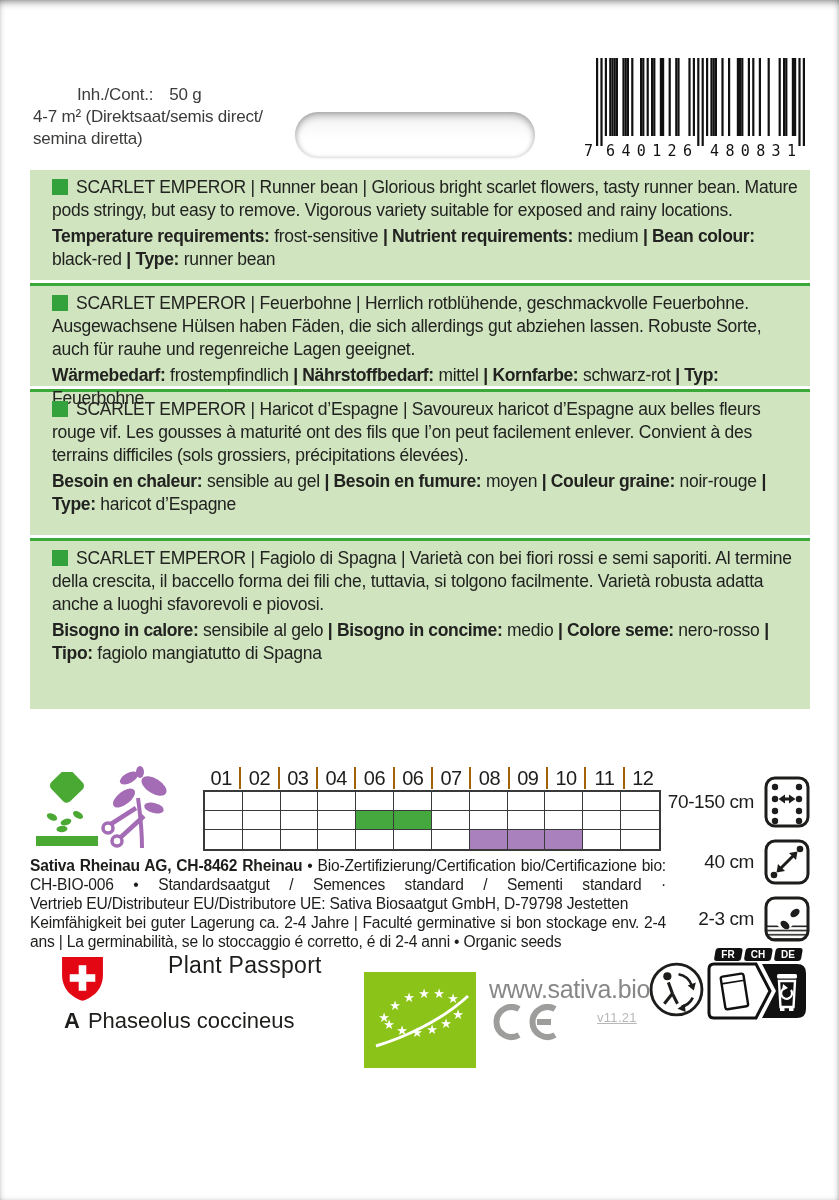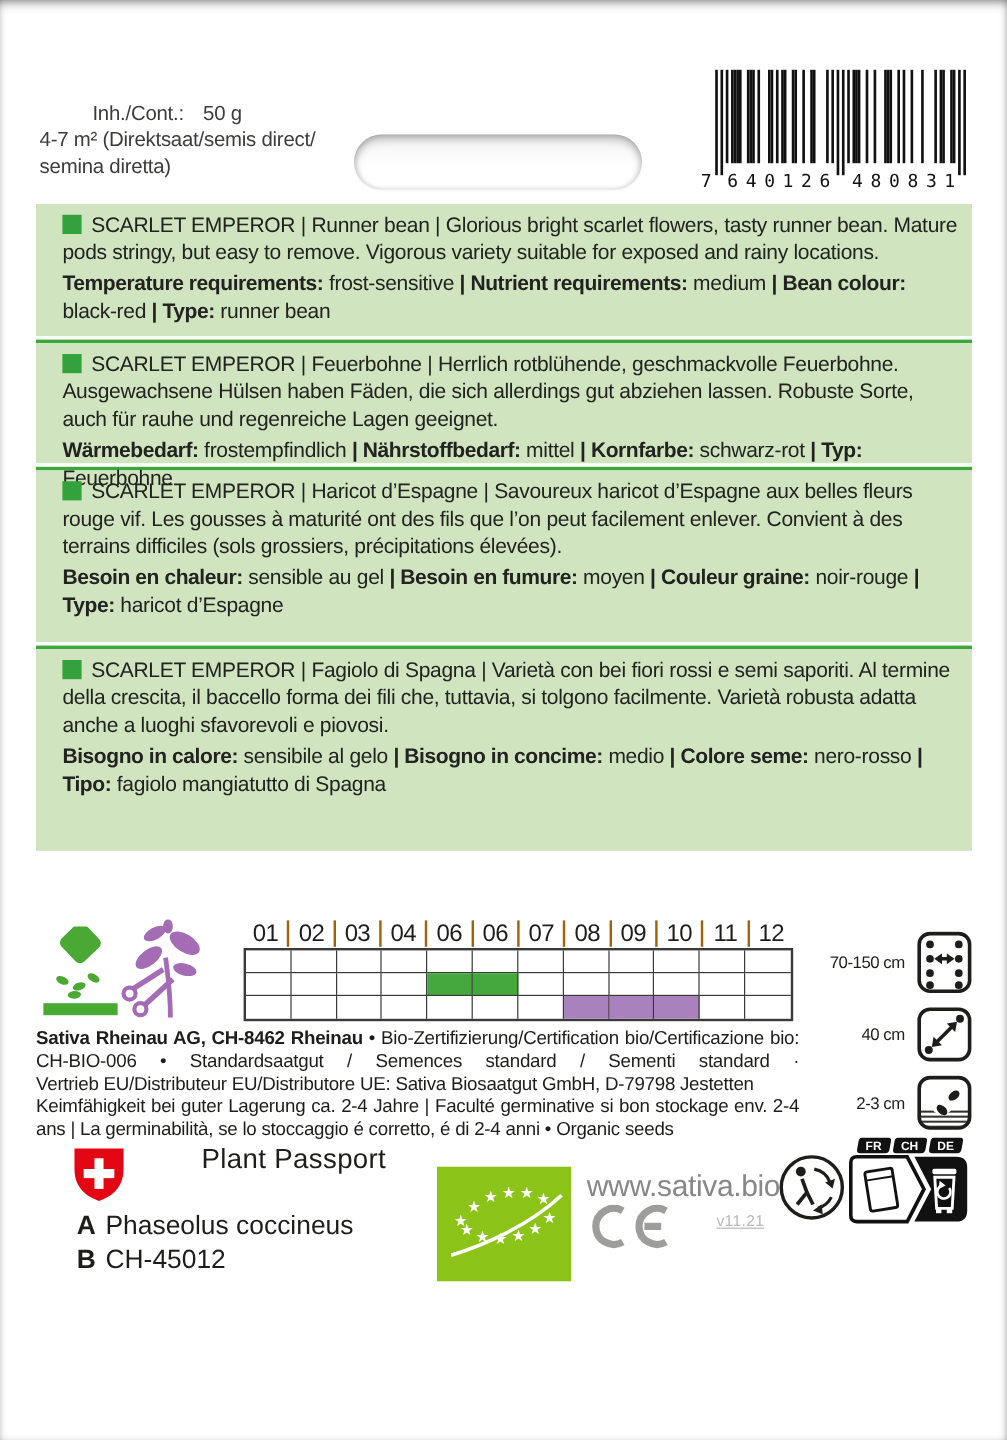--- a/index.html
+++ b/index.html
@@ -39,21 +39,21 @@
   .cal-month{flex:1;text-align:center;font-size:20px;letter-spacing:-.5px;color:#1d1d1b;line-height:22px;}
   .cal-month + .cal-month{border-left:2px solid #a16207;}
   .cal-grid{left:203px;top:790px;width:458px;display:grid;grid-template-columns:repeat(12,1fr);
     grid-auto-rows:19px;border:2px solid #3a3a3a;box-sizing:border-box;}
   .cal-cell{border-right:1.6px solid #3a3a3a;border-bottom:1.6px solid #3a3a3a;}
   .cal-cell:nth-child(12n){border-right:none;}
   .cal-cell:nth-child(n+25){border-bottom:none;}
   
   .spacing-col{left:640px;top:776px;width:170px;display:flex;flex-direction:column;gap:11px;align-items:flex-end;}
   .spacing-row{display:flex;align-items:center;gap:10px;}
-  .spacing-label{font-size:14px;letter-spacing:-.4px;color:#1d1d1b;}
+  .spacing-label{font-size:19px;letter-spacing:-.4px;color:#1d1d1b;}
   
   .legal{left:30px;top:856px;width:636px;font-size:15.6px;line-height:19px;
     text-align:justify;letter-spacing:-.2px;color:#1d1d1b;}
   .legal p{margin:0;}
   .legal b{font-weight:700;}
   
   .shield{left:59px;top:955px;}
   .plant-passport{left:168px;top:952px;font-size:23px;letter-spacing:.3px;color:#1d1d1b;}
   .passport{left:64px;top:1006px;font-size:22px;line-height:29px;color:#1d1d1b;}
   .passport b{margin-right:8px;}
@@ -282,21 +282,20 @@
   <svg class="abs shield" width="47" height="47" viewBox="0 0 46 46">
     <path d="M3,2 H43 V19 C43,34 33,41.5 23,44.8 C13,41.5 3,34 3,19 Z" fill="#e30613"></path>
     <rect x="19.3" y="10" width="7.4" height="25" fill="#ffffff"></rect>
     <rect x="10.5" y="18.8" width="25" height="7.4" fill="#ffffff"></rect>
   </svg>
 
   <div class="abs plant-passport">Plant Passport</div>
 
   <div class="abs passport">
     <div><b>A</b><span>Phaseolus coccineus</span></div>
-    <div><b>B</b><span>CH-45012</span></div>
   </div>
 
   <svg class="abs eu-logo" width="112" height="96" viewBox="0 0 112 96">
     <rect x="0" y="0" width="112" height="96" fill="#8bc318"></rect>
     <path d="M12,74 C38,66 76,50 104,24" stroke="#ffffff" stroke-width="3" fill="none"></path>
     <g fill="#ffffff" font-size="13" text-anchor="middle" font-family="DejaVu Sans, sans-serif">
       <text x="20" y="50">★</text>
         <text x="31" y="38">★</text>
         <text x="45" y="30">★</text>
       <text x="60" y="26">★</text>

